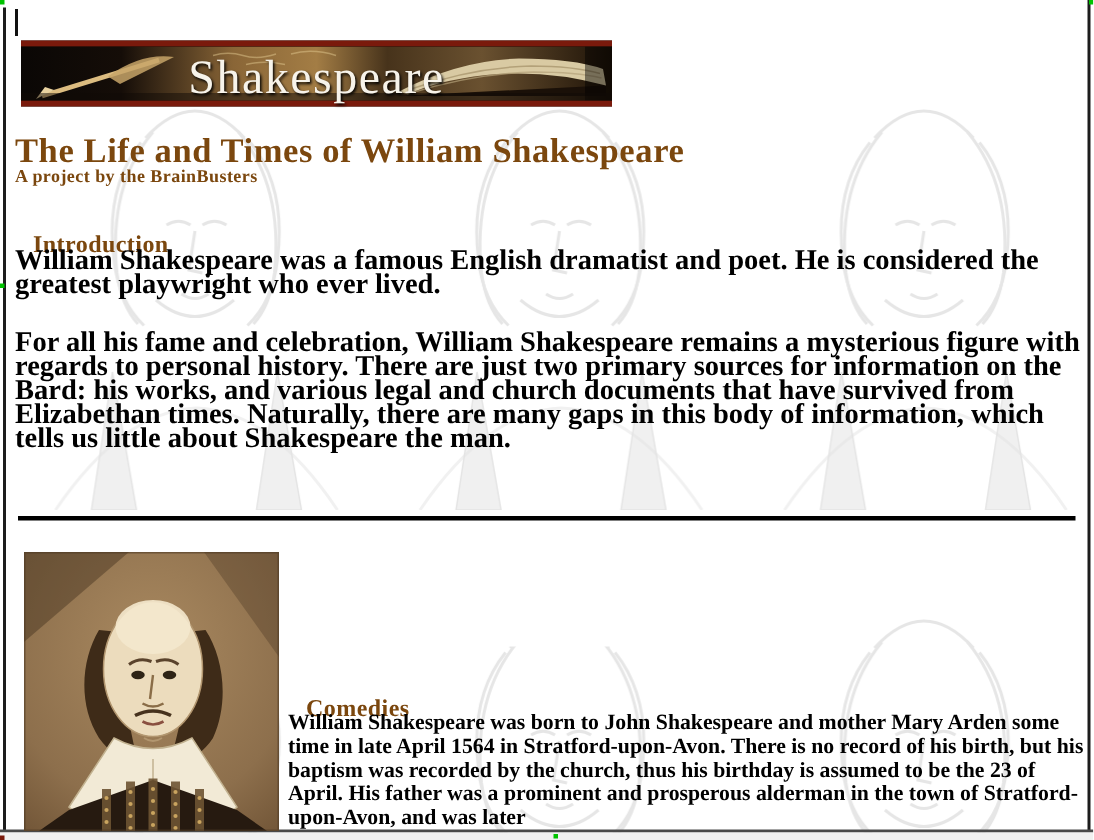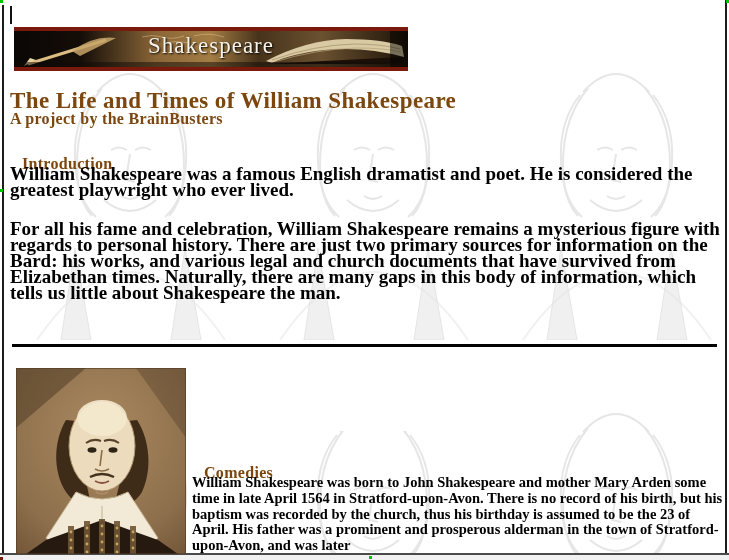--- a/index.html
+++ b/index.html
@@ -25,31 +25,31 @@
   .m-bl { left:0; top:557px; background:#7a1a0c; }
 
   .banner {
     left:14px; top:27px; width:394px; height:44px; box-sizing:border-box;
     border-top:4px solid #7a1a0c; border-bottom:4px solid #7a1a0c;
     background:#0d0805;
   }
   .banner svg { display:block; }
   .banner-title {
     position:absolute; left:0; right:0; top:2px; text-align:center;
-    color:#f7f3ea; font-size:23px; font-weight:normal; letter-spacing:1px;
+    color:#f7f3ea; font-size:32px; font-weight:normal; letter-spacing:1px;
     text-shadow:1px 1px 2px #000;
   }
 
   .page-title {
     left:10px; top:88px; width:700px; margin:0;
     color:#7b470e; font-size:23px; font-weight:bold; letter-spacing:0.4px;
   }
   .page-subtitle {
     left:10px; top:110px; color:#7b470e;
-    font-size:16px; font-weight:bold; letter-spacing:0.3px;
+    font-size:12px; font-weight:bold; letter-spacing:0.3px;
   }
   .section-heading {
     margin:12px; color:#7b470e; font-size:16px; font-weight:bold; letter-spacing:0.3px;
   }
   .h-intro { left:10px; top:143px; }
   .h-bio   { left:192px; top:452px; }
 
   .body-text {
     margin:0; color:#000; font-size:19px; font-weight:bold; line-height:16px;
   }

